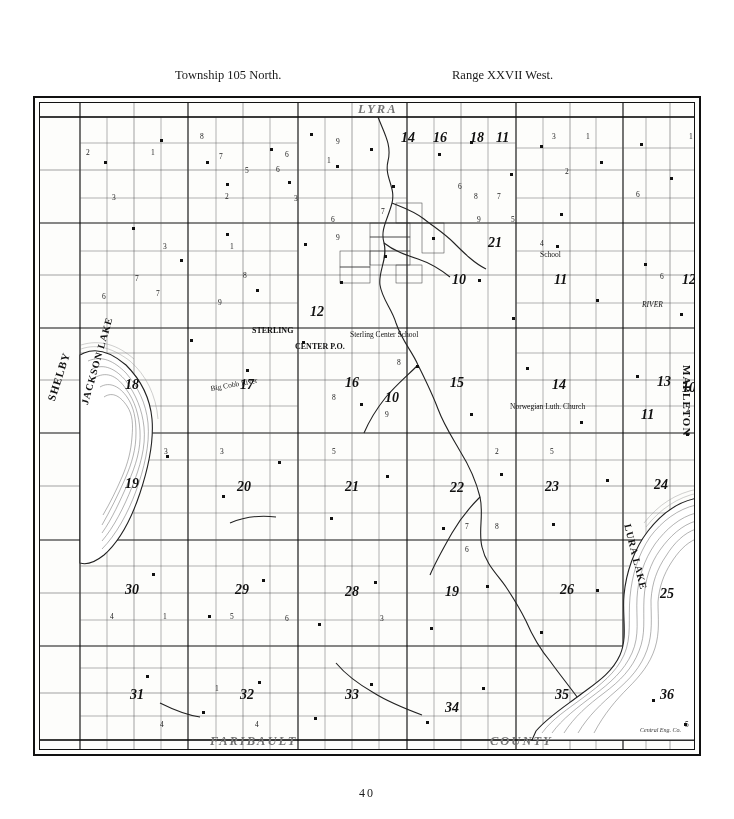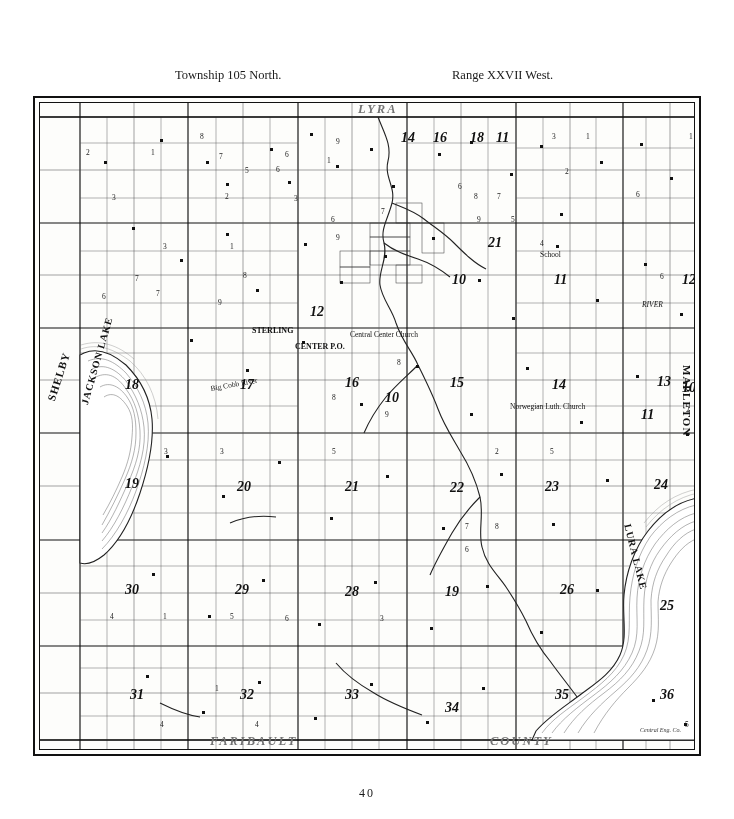--- a/index.html
+++ b/index.html
@@ -441,21 +441,21 @@
           <div class="lbl lot-num" style="left: 510px; top: 345px;">5</div>
           <div class="lbl lot-num" style="left: 124px; top: 345px;">3</div>
           <div class="lbl lot-num" style="left: 425px; top: 420px;">7</div>
           <div class="lbl lot-num" style="left: 455px; top: 420px;">8</div>
           <div class="lbl lot-num" style="left: 425px; top: 443px;">6</div>
           <div class="lbl sec-num" style="left: 85px; top: 480px;">30</div>
           <div class="lbl sec-num" style="left: 195px; top: 480px;">29</div>
           <div class="lbl sec-num" style="left: 305px; top: 482px; text-align: right;">28</div>
           <div class="lbl sec-num" style="left: 405px; top: 482px;">19</div>
           <div class="lbl sec-num" style="left: 520px; top: 480px;">26</div>
-          <div class="lbl sec-num" style="left: 620px; top: 484px; margin-top: 12px;">25</div>
+          <div class="lbl sec-num" style="left: 620px; top: 484px;">25</div>
           <div class="lbl lot-num" style="left: 70px; top: 510px;">4</div>
           <div class="lbl lot-num" style="left: 123px; top: 510px;">1</div>
           <div class="lbl lot-num" style="left: 190px; top: 510px;">5</div>
           <div class="lbl lot-num" style="left: 245px; top: 512px;">6</div>
           <div class="lbl lot-num" style="left: 340px; top: 512px;">3</div>
           <div class="lbl sec-num" style="left: 90px; top: 585px;">31</div>
           <div class="lbl sec-num" style="left: 200px; top: 585px;">32</div>
           <div class="lbl sec-num" style="left: 305px; top: 585px;">33</div>
           <div class="lbl sec-num" style="left: 405px; top: 598px;">34</div>
           <div class="lbl sec-num" style="left: 515px; top: 585px;">35</div>
@@ -471,21 +471,21 @@
       <div class="lbl edge-road" style="left:450px; top:632px;">COUNTY</div>
 
       <div class="lbl lake-name" style="left:6px; top:296px; transform:rotate(-72deg); transform-origin:left top;">SHELBY</div>
       <div class="lbl lake-name" style="left:652px; top:262px; transform:rotate(90deg); transform-origin:left top;">MAPLETON</div>
 
       <div class="lbl lake-name" style="left:40px; top:300px; transform:rotate(-74deg); transform-origin:left top; font-size:10px;">JACKSON LAKE</div>
       <div class="lbl lake-name" style="left:592px; top:420px; transform:rotate(76deg); transform-origin:left top; font-size:10px;">LURA LAKE</div>
 
       <div class="lbl place-bold" style="left:212px; top:224px;">STERLING</div>
       <div class="lbl place-bold" style="left:255px; top:240px;">CENTER P.O.</div>
-      <div class="lbl place" style="left:310px; top:228px;">Central Center Church</div>
+      <div class="lbl place" style="left:310px; top:228px;">Sterling Center School</div>
       <div class="lbl place" style="left:470px; top:300px;">Norwegian Luth. Church</div>
       <div class="lbl place" style="left:560px; top:198px; font-style:italic;margin-left:42px;">RIVER</div>
       <div class="lbl place" style="left:170px; top:282px; transform:rotate(-10deg); transform-origin:left top;">Big Cobb River</div>
       <div class="lbl place" style="left:500px; top:148px;">School</div>
 
       <div class="lbl credit" style="left:600px; top:624px;">Central Eng. Co.</div>
     </div>
   </div>
 
   <div class="pagenum">40</div>

